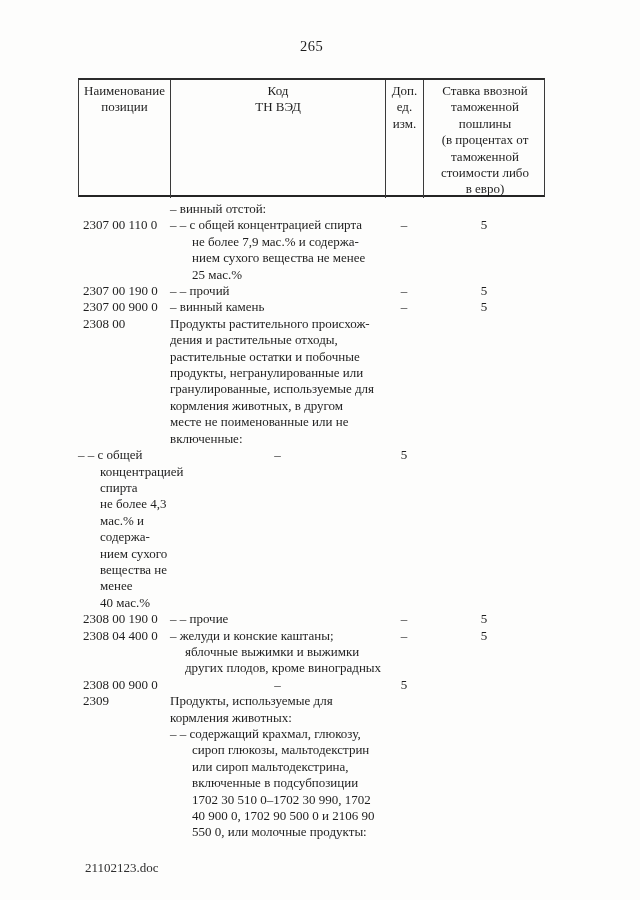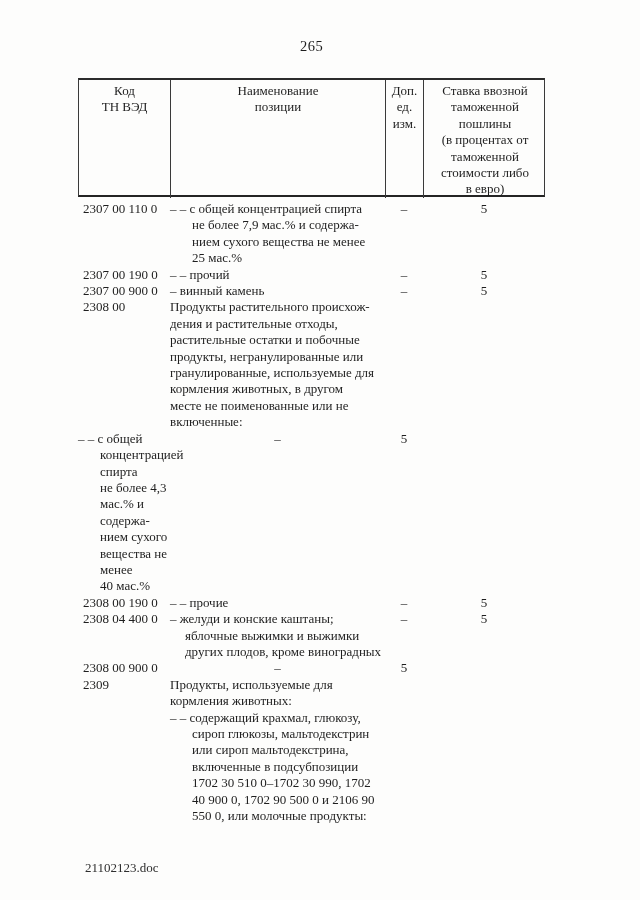--- a/index.html
+++ b/index.html
@@ -76,37 +76,43 @@
 </head>
 <body>
 
 <div class="page">
 
   <div class="page-number">265</div>
 
   <div class="customs-table">
 
     <div class="thead">
+      <div class="th th-name">Наименование
+позиции</div>
       <div class="th th-code">Код
 ТН ВЭД</div>
-      <div class="th th-name">Наименование
-позиции</div>
       <div class="th th-unit">Доп.
 ед.
 изм.</div>
       <div class="th th-rate">Ставка ввозной
 таможенной
 пошлины
 (в процентах от
 таможенной
 стоимости либо
 в евро)</div>
     </div>
 
     <div class="tbody">
+  <div class="row">
+    <div class="cell code"></div>
+    <div class="cell name lvl1">– винный отстой:</div>
+    <div class="cell unit"></div>
+    <div class="cell rate"></div>
+  </div>
 
   <div class="row">
     <div class="cell code">2307 00 110 0</div>
     <div class="cell name lvl2">– – с общей концентрацией спирта
 не более 7,9 мас.% и содержа-
 нием сухого вещества не менее
 25 мас.%</div>
     <div class="cell unit">–</div>
     <div class="cell rate">5</div>
   </div>

